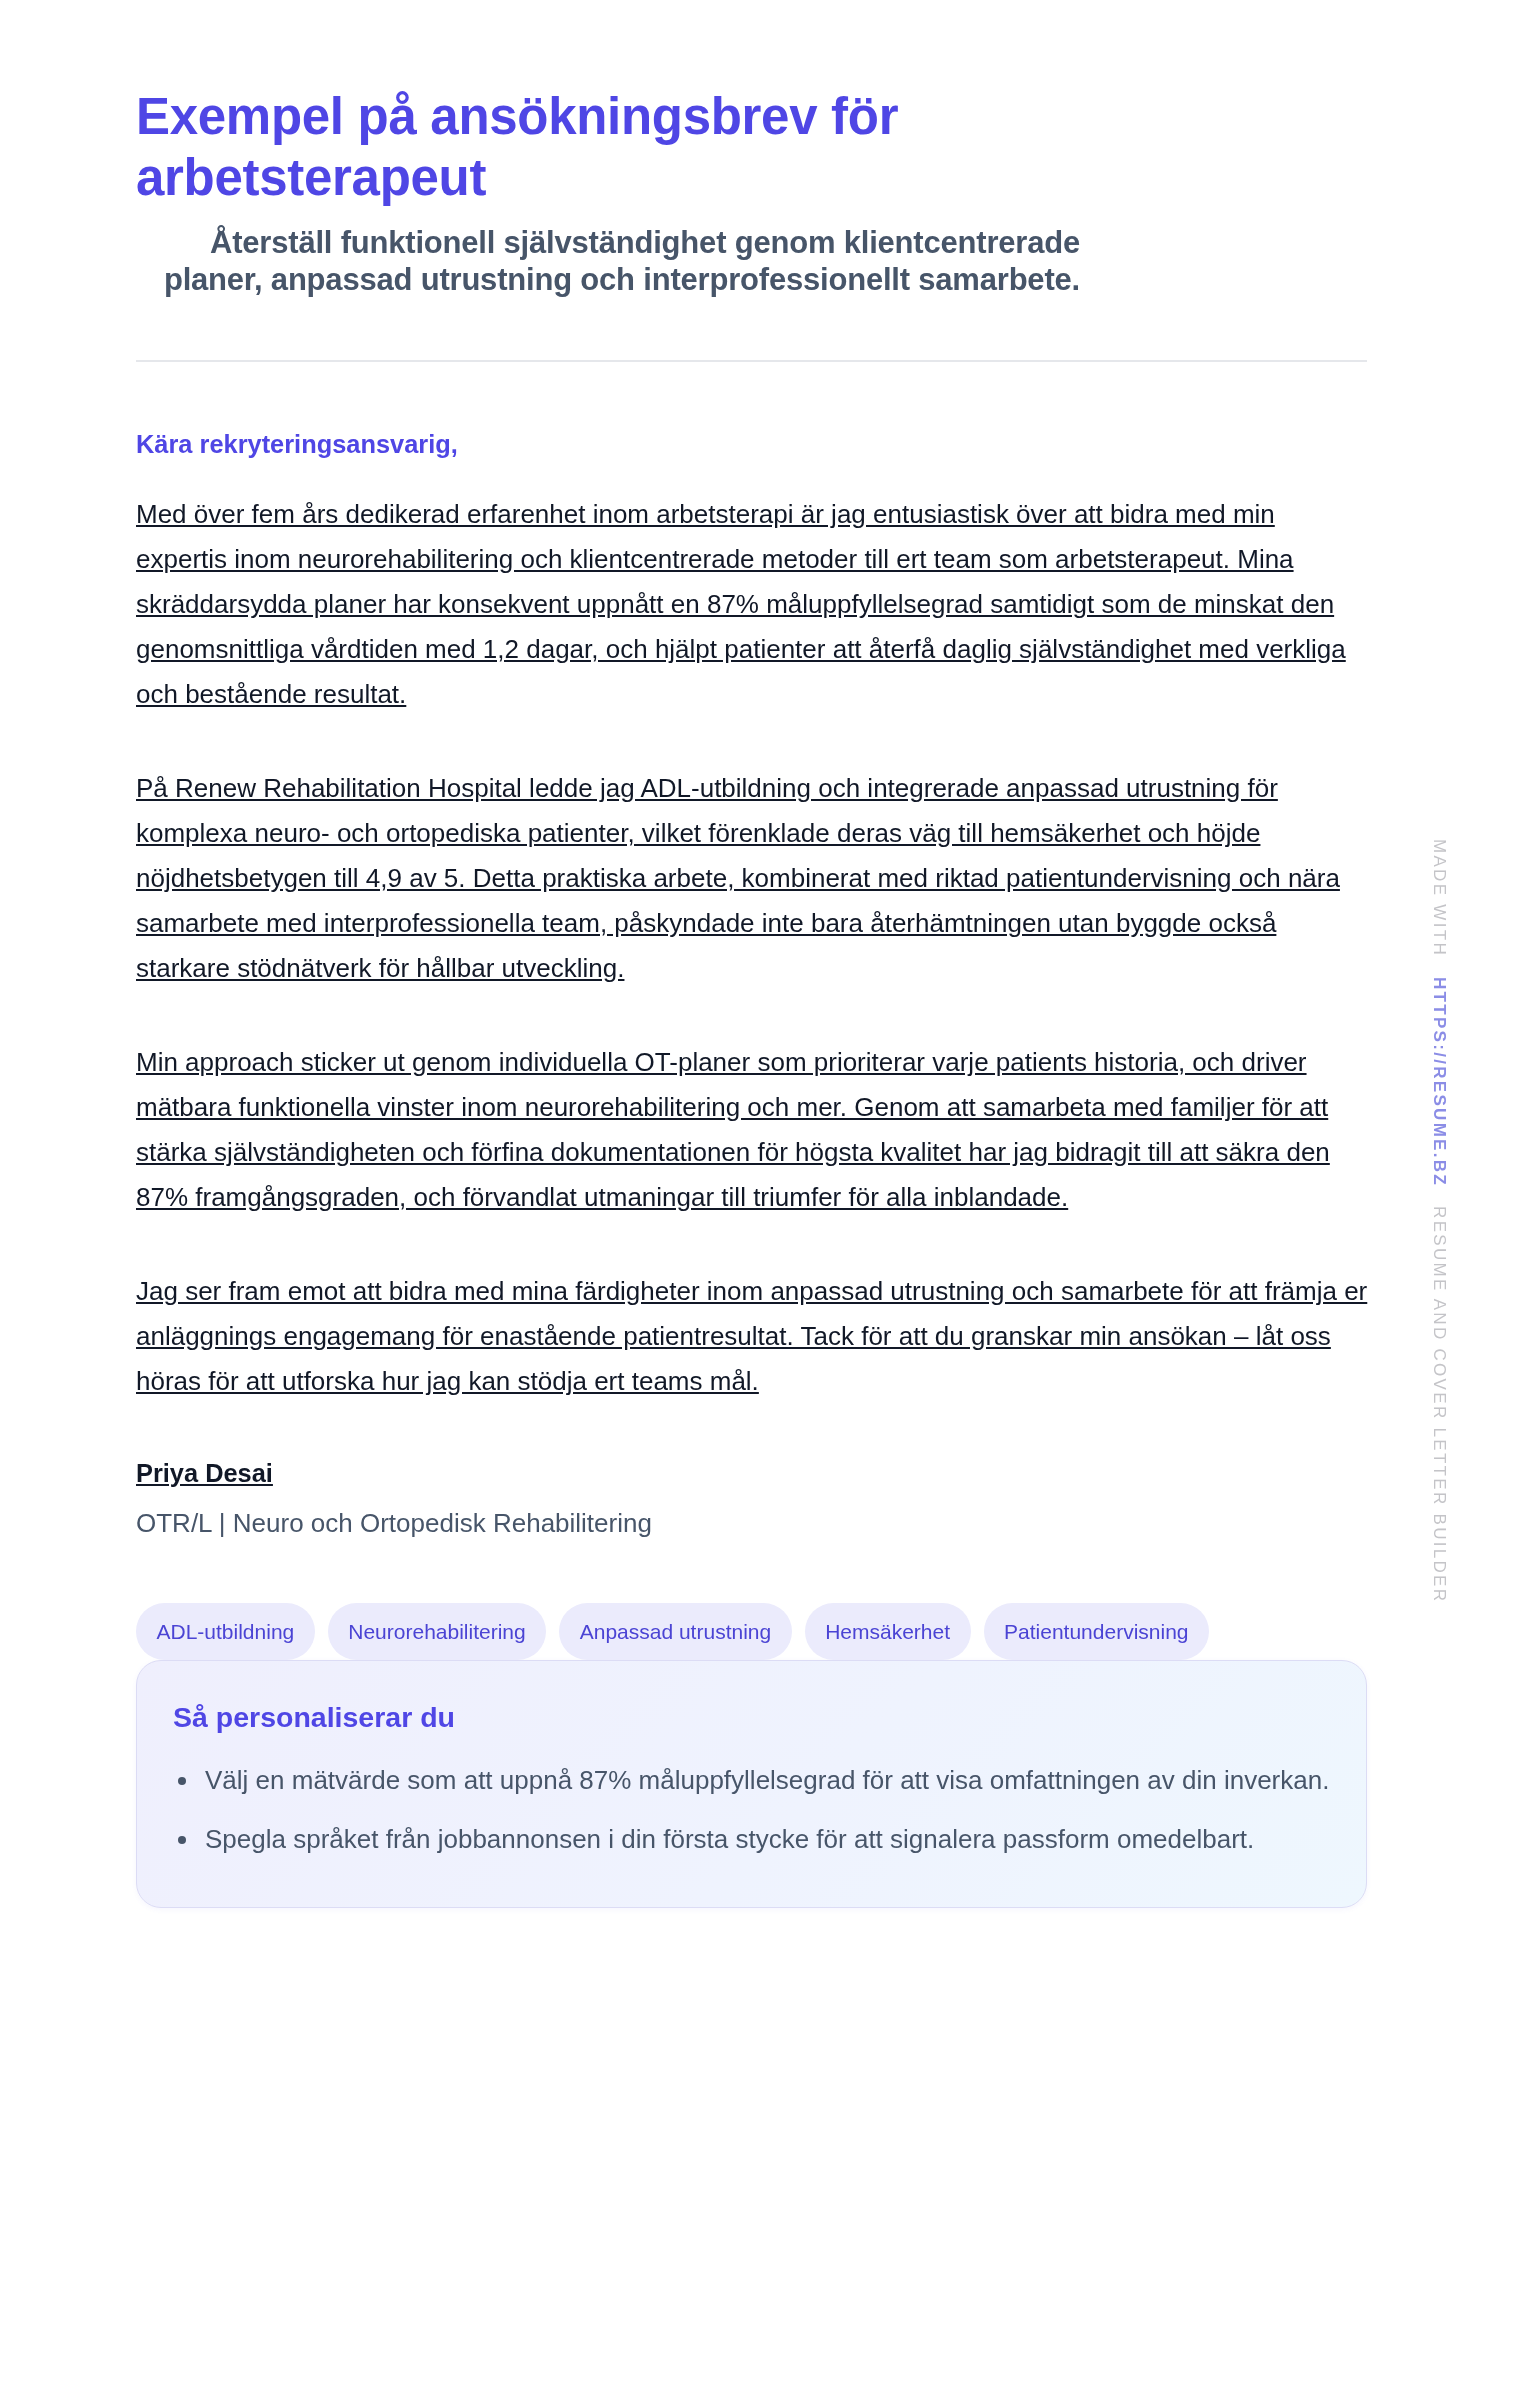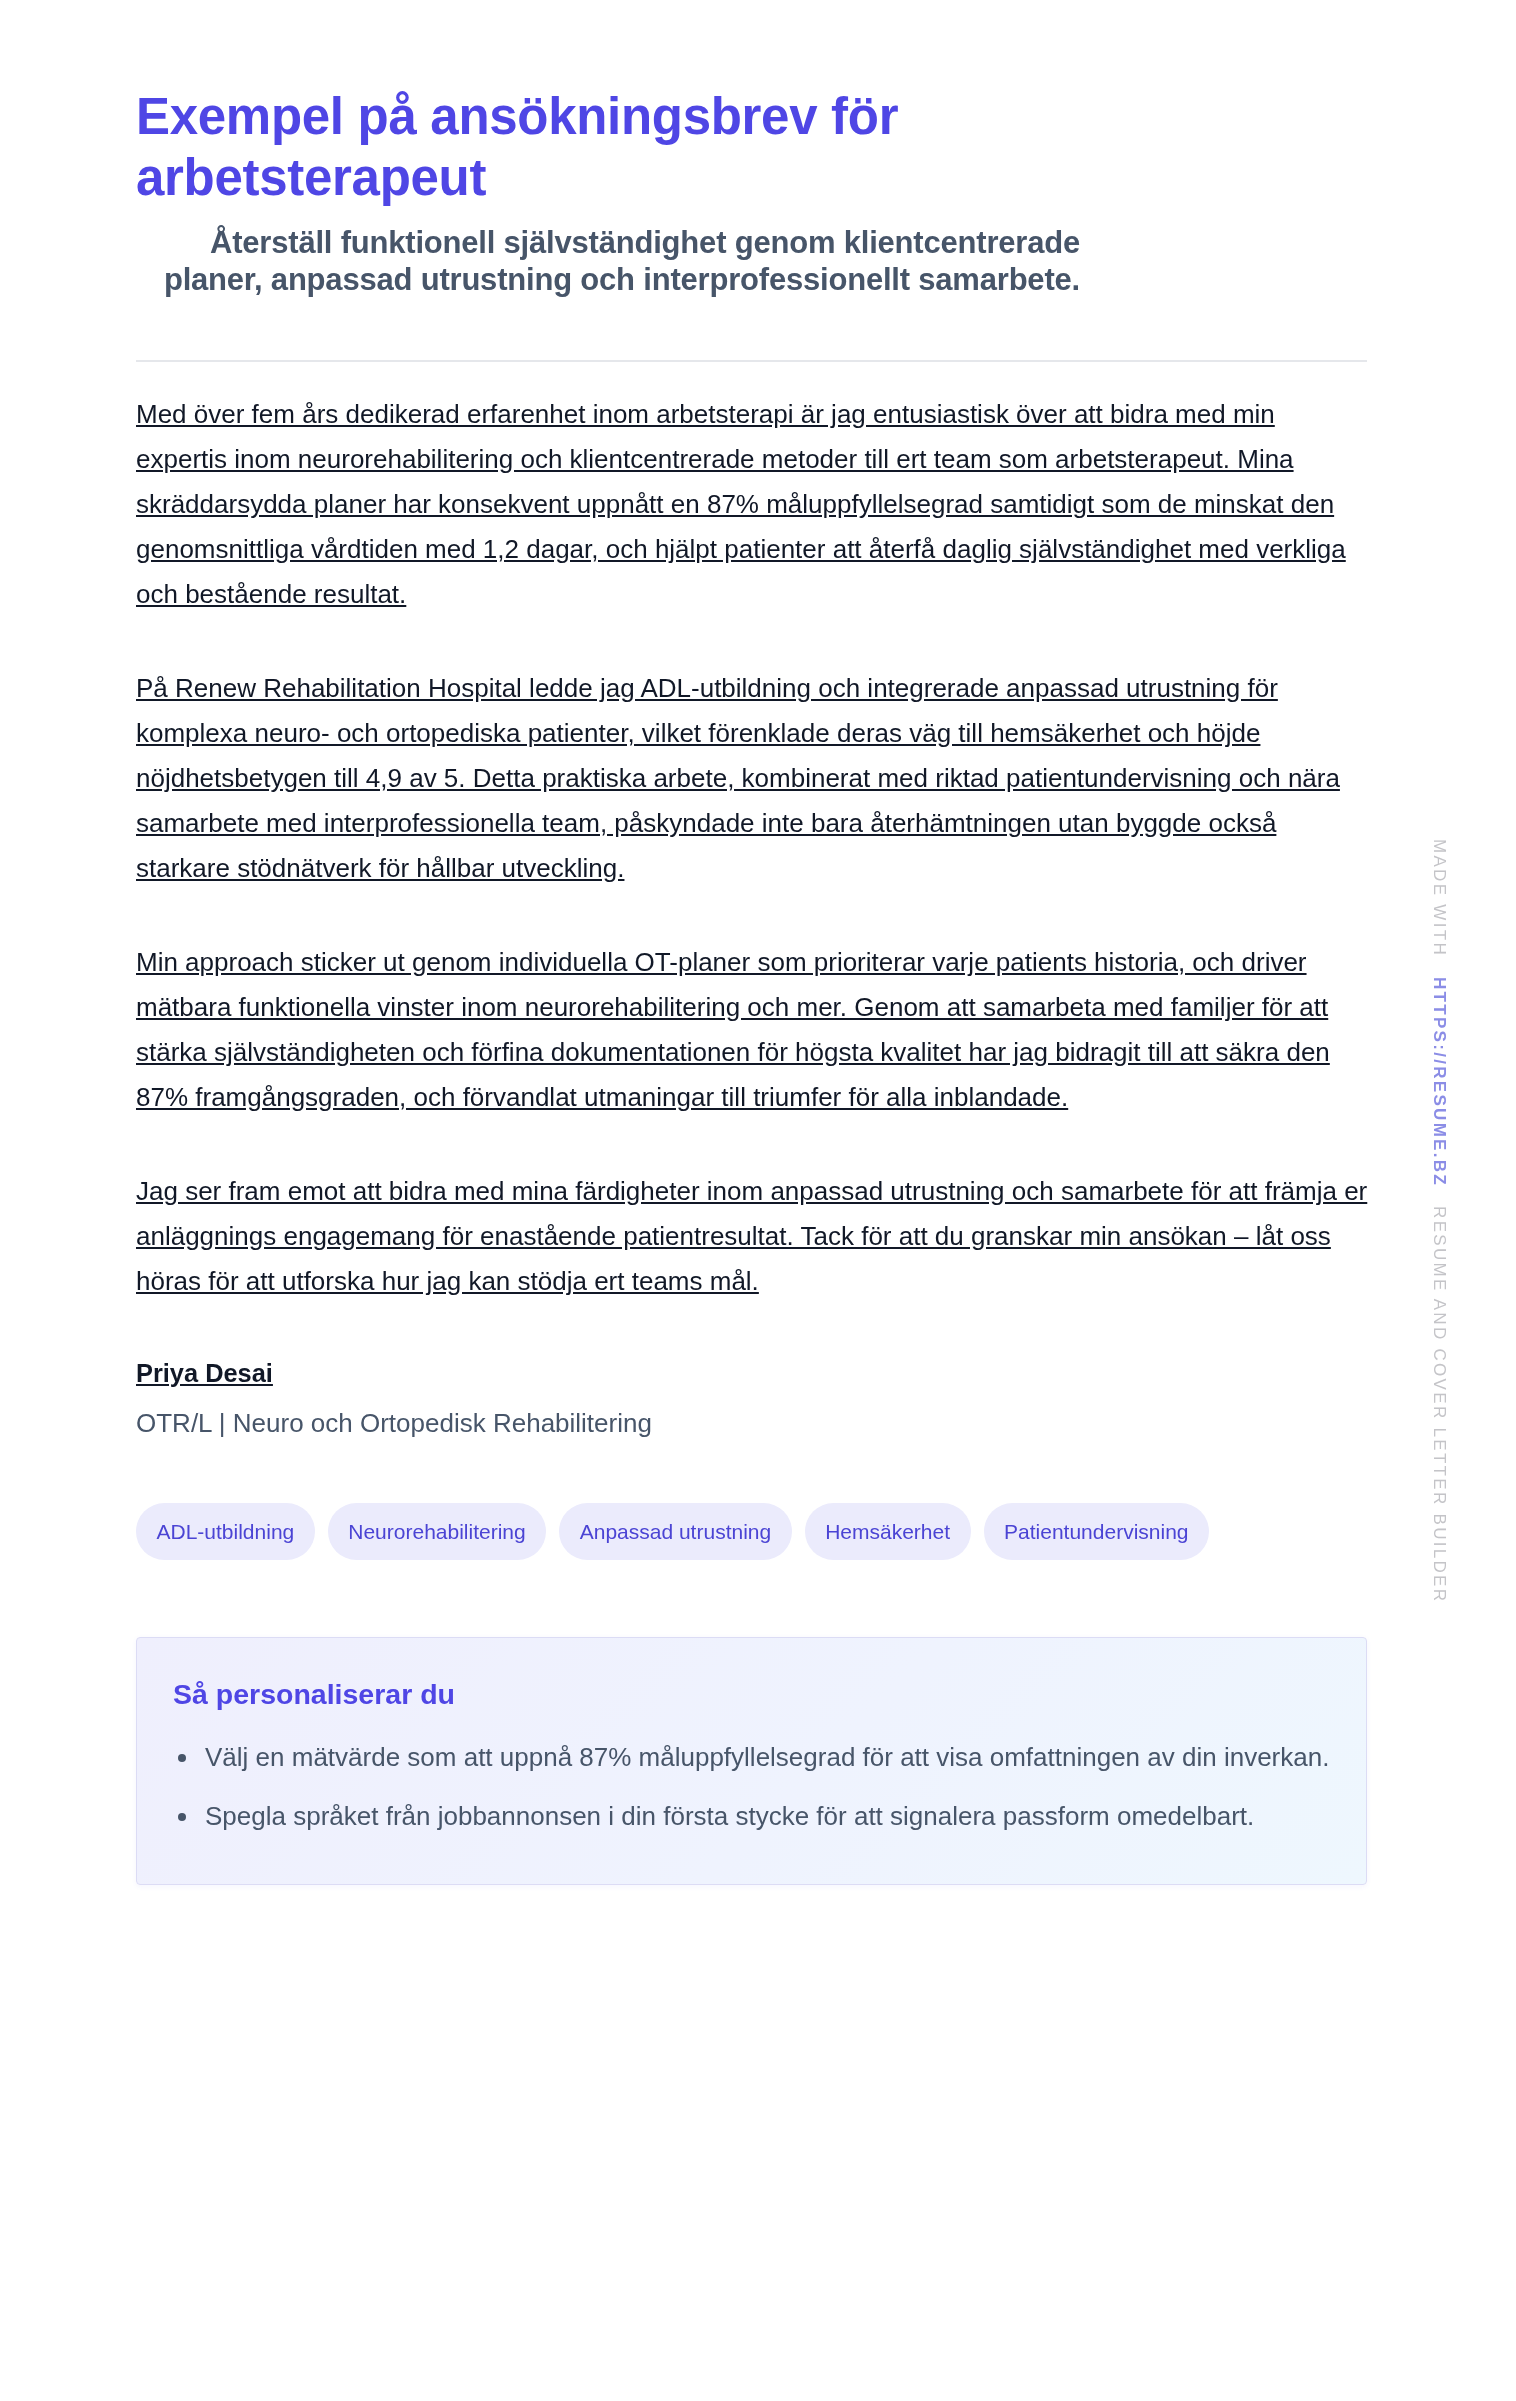--- a/index.html
+++ b/index.html
@@ -107,25 +107,24 @@
     padding: 0 20.5px;
     border-radius: 28.5px;
     background: #ebebfc;
     color: #4b44d4;
     font-size: 21px;
     font-weight: 500;
     white-space: nowrap;
   }
   
   .card {
-    margin-top: 77px;
     width: 1231px;
     box-sizing: border-box;
     border: 1.8px solid #dcdcf5;
-    border-radius: 4px;
+    border-radius: 25px;
     background: linear-gradient(135deg, #efeffd 0%, #eff3fe 55%, #eef7fe 100%);
     padding: 37px 36px 45px 36px;
     box-shadow: 0 1.8px 5.4px rgba(99,102,241,0.06);
   }
   .card-title {
     margin: 0;
     font-size: 28.5px;
     line-height: 39px;
     font-weight: 700;
     color: #4f46e5;
@@ -180,20 +179,21 @@
 
   <header class="header">
     <h1 class="title">Exempel på ansökningsbrev för arbetsterapeut</h1>
     <h2 class="subtitle">Återställ funktionell självständighet genom klientcentrerade planer, anpassad utrustning och interprofessionellt samarbete.</h2>
 
   </header>
 
   <div class="divider"></div>
 
   <section>
+    <p class="greeting">Kära rekryteringsansvarig,</p>
     <p class="para">Med över fem års dedikerad erfarenhet inom arbetsterapi är jag entusiastisk över att bidra med min expertis inom neurorehabilitering och klientcentrerade metoder till ert team som arbetsterapeut. Mina skräddarsydda planer har konsekvent uppnått en 87% måluppfyllelsegrad samtidigt som de minskat den genomsnittliga vårdtiden med 1,2 dagar, och hjälpt patienter att återfå daglig självständighet med verkliga och bestående resultat.</p>
     <p class="para">På Renew Rehabilitation Hospital ledde jag ADL-utbildning och integrerade anpassad utrustning för komplexa neuro- och ortopediska patienter, vilket förenklade deras väg till hemsäkerhet och höjde nöjdhetsbetygen till 4,9 av 5. Detta praktiska arbete, kombinerat med riktad patientundervisning och nära samarbete med interprofessionella team, påskyndade inte bara återhämtningen utan byggde också starkare stödnätverk för hållbar utveckling.</p>
     <p class="para">Min approach sticker ut genom individuella OT-planer som prioriterar varje patients historia, och driver mätbara funktionella vinster inom neurorehabilitering och mer. Genom att samarbeta med familjer för att stärka självständigheten och förfina dokumentationen för högsta kvalitet har jag bidragit till att säkra den 87% framgångsgraden, och förvandlat utmaningar till triumfer för alla inblandade.</p>
     <p class="para">Jag ser fram emot att bidra med mina färdigheter inom anpassad utrustning och samarbete för att främja er anläggnings engagemang för enastående patientresultat. Tack för att du granskar min ansökan – låt oss höras för att utforska hur jag kan stödja ert teams mål.</p>
 
     <div class="sig-name">Priya Desai</div>
     <div class="sig-title">OTR/L | Neuro och Ortopedisk Rehabilitering</div>
   </section>
 
   <div class="chips">

